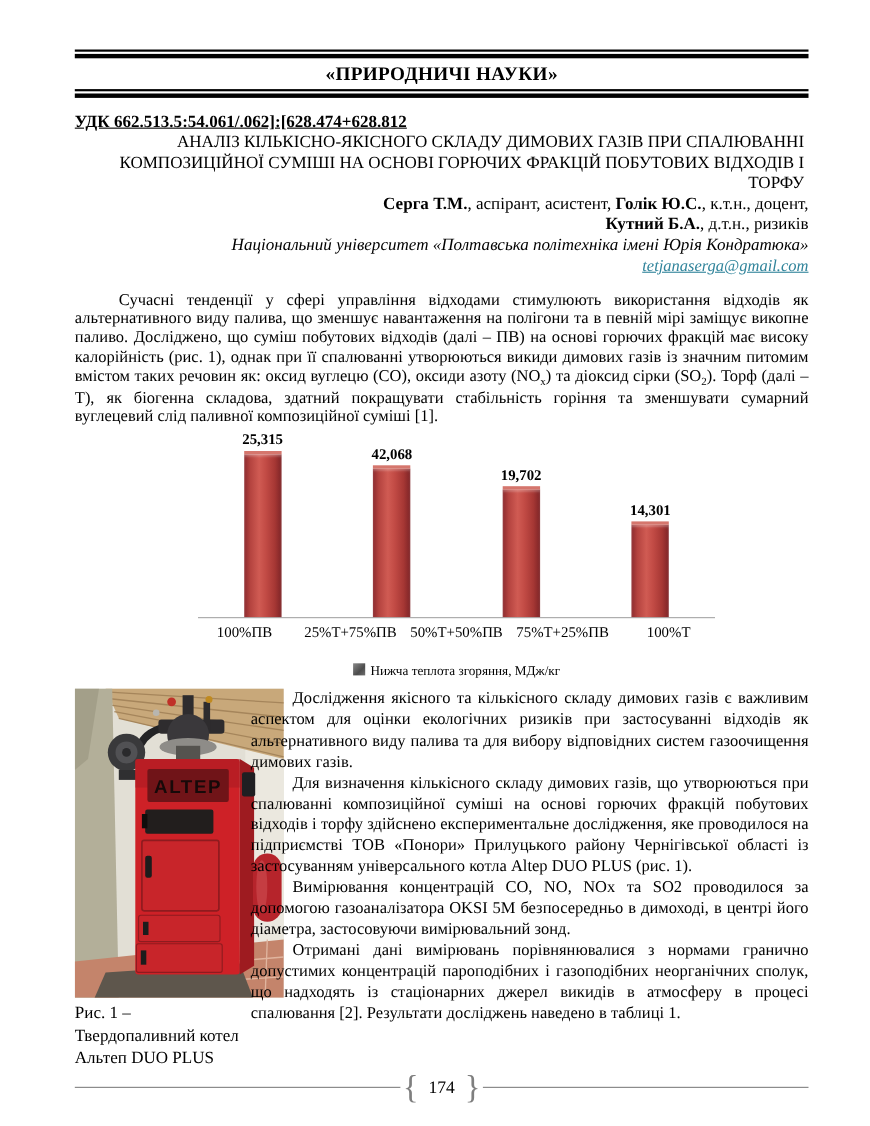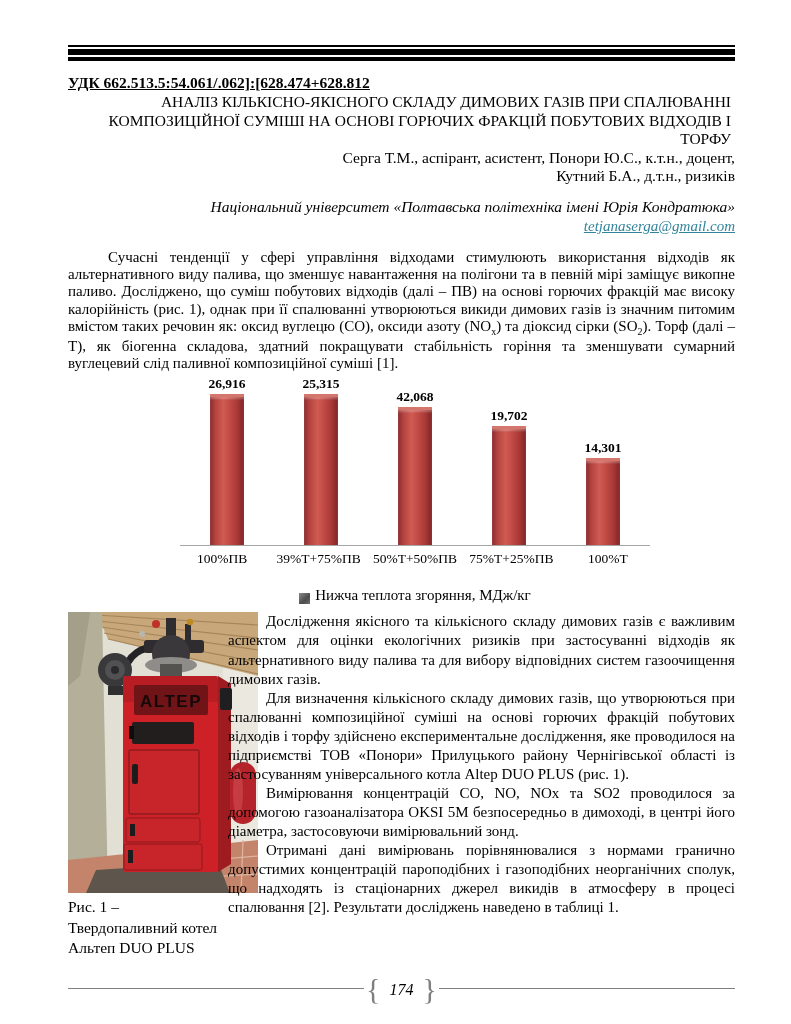--- a/index.html
+++ b/index.html
@@ -13,116 +13,113 @@
   
   .band { margin-bottom:13px; }
   .rule-thin  { height:2px; background:#000; }
   .rule-gap   { height:2px; }
   .rule-thick { height:4px; background:#000; }
   .band-title { text-align:center; font-weight:bold; font-size:17.5px; padding:4px 0 3px 0; letter-spacing:0.3px; }
 
   .udc { font-weight:bold; font-size:15.5px; margin:2px 0 1px 0;text-decoration:underline; }
   .title { text-align:right; font-size:15.5px; line-height:1.2; padding:0 4px; }
   .authors-line { text-align:right; font-size:15.5px; line-height:1.18; }
-  .authors-line .a-name { font-weight:normal; }
-  .affiliation { text-align:right; font-style:italic; font-size:15.5px; line-height:1.18; margin-top:13px; }
+  .authors-line .a-name { font-weight:bold; }
+  .affiliation { text-align:right; font-style:italic; font-size:15.5px; line-height:1.18; margin-top:1px; }
   .email-row { text-align:right; line-height:1.18; margin-bottom:13px; }
   .email { color:#31849B; font-style:italic; text-decoration:underline; font-size:15px; }
   .abstract { margin:1px 0 0 0; text-align:justify; font-size:15px; line-height:1.16; text-indent:40px; }
   .abstract sub { font-size:10px; }
 
   
   .chart { width:470px; margin:5px 0 0 112px; }
   .plot { position:relative; height:168px; border-bottom:1.5px solid #A6A6A6; display:flex; align-items:flex-end; }
   .bar-slot { flex:1; display:flex; flex-direction:column; align-items:center; justify-content:flex-end; height:100%; }
   .bar-label { font-weight:bold; font-size:13.5px; line-height:1.1; margin-bottom:2px; white-space:nowrap; }
   .bar {
     width:34px;
     background:linear-gradient(to right,#8C2A2E 0%,#B4433F 16%,#D05B53 40%,#C24B45 58%,#A63734 82%,#7E2427 100%);
     border-top:3px solid #D5766D;
     box-shadow:inset 0 2px 2px rgba(255,255,255,0.25);
   }
   .cats { display:flex; margin-top:5px;gap:12px; }
   .cat { flex:1; text-align:center; font-size:13.5px; white-space:nowrap; }
-  .legend { display:flex; justify-content:center; align-items:flex-end; gap:5px; margin-top:20px; font-size:15px; }
+  .legend { display:flex; justify-content:center; align-items:flex-start; gap:5px; margin-top:20px; font-size:12px; }
   .legend-marker { width:11px; height:11px; background:linear-gradient(135deg,#8a8a8a 0%,#4c4c4c 60%,#6f6f6f 100%); flex:none; }
 
   
   .cols { display:flex; gap:9px; margin-top:8px; }
   .col-left { width:151px; flex:none; }
   .photo { display:block; }
   .caption { font-size:15.5px; line-height:1.3; margin-top:4px; }
   .col-right { flex:1; min-width:0; }
   .col-right p { margin:0; text-align:justify; font-size:15px; line-height:1.27; text-indent:38px; }
 
   
   .footer { position:absolute; left:68px; right:56px; bottom:22px; display:flex; align-items:center; }
   .fline { flex:1; height:0; border-top:1.5px solid #808080; }
   .fpage { display:flex; align-items:center; }
   .brace { color:#7f7f7f; font-size:30px; line-height:0.9; padding:0 2px; }
-  .pnum { font-size:16px; margin:0 7px; position:relative; top:1px;font-style:italic; }
+  .pnum { font-size:16px; margin:0 7px; position:relative; top:1px; }
 </style>
 </head>
 <body>
 
 <div class="page">
   <div class="content">
 
     <div class="band">
       <div class="rule-thin"></div>
       <div class="rule-gap"></div>
       <div class="rule-thick"></div>
+      <div class="band-title">«ПРИРОДНИЧІ НАУКИ»</div>
       <div class="rule-thin"></div>
       <div class="rule-gap"></div>
       <div class="rule-thick"></div>
     </div>
 
     <div class="udc">УДК 662.513.5:54.061/.062]:[628.474+628.812</div>
     <div class="title">АНАЛІЗ КІЛЬКІСНО-ЯКІСНОГО СКЛАДУ ДИМОВИХ ГАЗІВ ПРИ СПАЛЮВАННІ КОМПОЗИЦІЙНОЇ СУМІШІ НА ОСНОВІ ГОРЮЧИХ ФРАКЦІЙ ПОБУТОВИХ ВІДХОДІВ І ТОРФУ</div>
 
     <div class="authors-line">
-      <span class="a-name">Серга Т.М.</span><span>, аспірант, асистент, </span><span class="a-name">Понори Ю.С.</span><span>, к.т.н., доцент,</span>
+      <span class="a-name">Серга Т.М.</span><span>, аспірант, асистент, </span><span class="a-name">Голік Ю.С.</span><span>, к.т.н., доцент,</span>
     </div>
     <div class="authors-line">
       <span class="a-name">Кутний Б.А.</span><span>, д.т.н., ризиків</span>
     </div>
 
     <div class="affiliation">Національний університет «Полтавська політехніка імені Юрія Кондратюка»</div>
     <div class="email-row">
       <a href="#" class="email">tetjanaserga@gmail.com</a>
     </div>
 
     <p class="abstract"><span>Сучасні тенденції у сфері управління відходами стимулюють використання відходів як альтернативного виду палива, що зменшує навантаження на полігони та в певній мірі заміщує викопне паливо. Досліджено, що суміш побутових відходів (далі – ПВ) на основі горючих фракцій має високу калорійність (рис. 1), однак при її спалюванні утворюються викиди димових газів із значним питомим вмістом таких речовин як: оксид вуглецю (СО), оксиди азоту (NO</span><sub>x</sub><span>) та діоксид сірки (SO</span><sub>2</sub><span>). Торф (далі – Т), як біогенна складова, здатний покращувати стабільність горіння та зменшувати сумарний вуглецевий слід паливної композиційної суміші [1].</span></p>
 
     <div class="chart">
       <div class="plot">
           <div class="bar-slot">
-            <div class="bar-label">26,916</div>
-            <div class="bar" style="height: 159.573px;"></div>
-          </div>
-          <div class="bar-slot">
             <div class="bar-label">25,315</div>
             <div class="bar" style="height: 150.082px;"></div>
           </div>
           <div class="bar-slot">
             <div class="bar-label">42,068</div>
             <div class="bar" style="height: 135.592px;"></div>
           </div>
           <div class="bar-slot">
             <div class="bar-label">19,702</div>
             <div class="bar" style="height: 116.805px;"></div>
           </div>
           <div class="bar-slot">
             <div class="bar-label">14,301</div>
             <div class="bar" style="height: 84.7845px;"></div>
           </div>
         </div>
       <div class="cats">
           <div class="cat">100%ПВ</div>
-          <div class="cat">39%Т+75%ПВ</div>
+          <div class="cat">25%Т+75%ПВ</div>
           <div class="cat">50%Т+50%ПВ</div>
           <div class="cat">75%Т+25%ПВ</div>
           <div class="cat">100%Т</div>
         </div>
       <div class="legend">
         <span class="legend-marker"></span>
         <span>Нижча теплота згоряння, МДж/кг</span>
       </div>
     </div>
 

